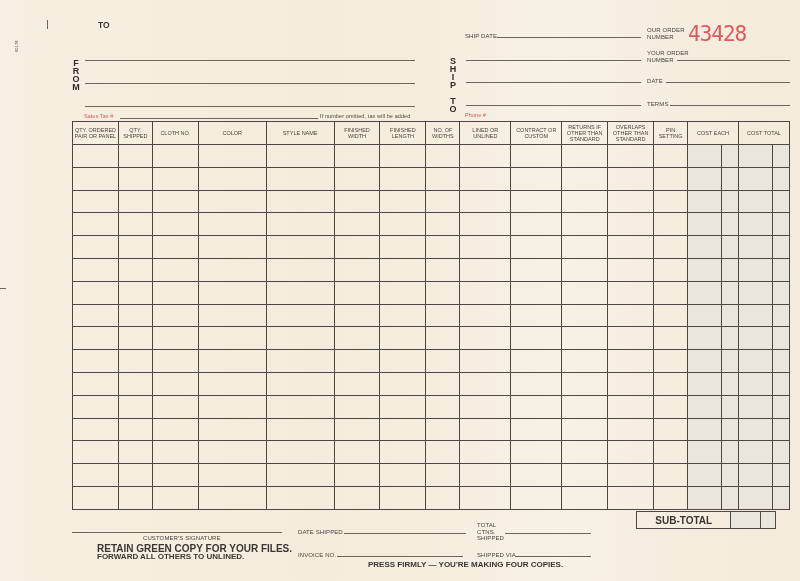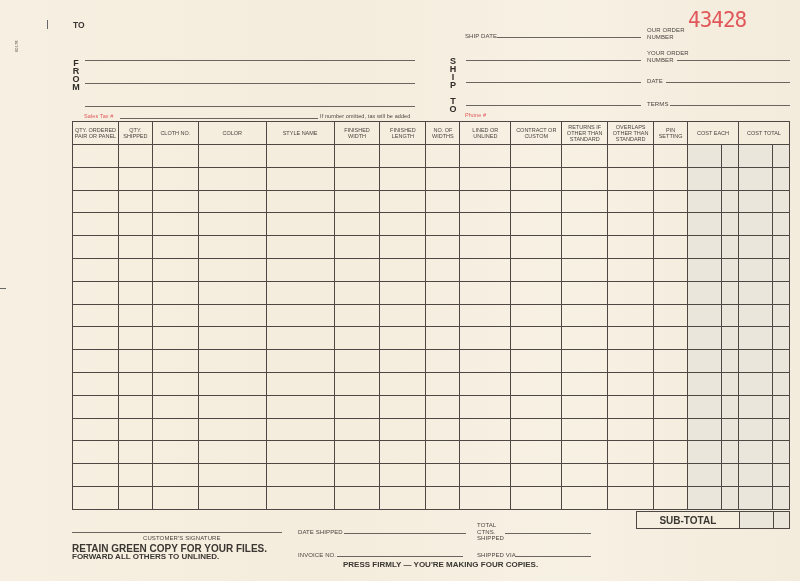--- a/index.html
+++ b/index.html
@@ -6,28 +6,28 @@
   body {
     width:800px; height:581px; overflow:hidden; position:relative;
     background:#f6efe0;
     background-image: linear-gradient(90deg, #f7f0e2 0%, #f4ecdc 40%, #f7f1e4 70%, #f3ebdb 100%);
     font-family:"Liberation Sans", sans-serif; color:#3a3632;
   }
   .abs { position:absolute; }
   .lbl { font-size:6px; text-transform:uppercase; color:#4a4540; line-height:6.5px; letter-spacing:0.1px; }
   .line { position:absolute; border-bottom:1px solid #6b6560; height:0; }
   .red { color:#e0585a; }
-  .big { font-weight:bold; font-size:9px; color:#3a3632; }
+  .big { font-weight:bold; font-size:9px; color:#3a3632;margin-left:25px; }
   .vert { position:absolute; font-weight:bold; font-size:9px; line-height:8px; width:10px; text-align:center; color:#2f2b28; }
   table.grid { position:absolute; left:72px; top:121px; border-collapse:collapse; width:718px; }
   table.grid th, table.grid td { border:1px solid #4d4844; padding:0; }
   table.grid th { height:22px; font-size:5.5px; font-weight:normal; text-transform:uppercase; color:#4a4540; line-height:6px; text-align:center; }
   table.grid td { height:21.8px; }
   table.grid td.shade { background:#ebe6dc; }
-  .totals { position:absolute; left:636px; top:511px; width:154px; border-collapse:collapse; }
+  .totals { position:absolute; left:636px; top:511px; width:140px; border-collapse:collapse; }
   .totals td { border:1px solid #4d4844; height:16px; padding:0; }
   .totals td.tl { width:104px; text-align:center; font-weight:bold; font-size:10px; color:#3a3632; }
   .totals td.shade { background:#ebe6dc; }
 </style>
 </head>
 <body>
 
 <div class="abs" style="left:47px;top:20px;width:1px;height:9px;background:#666;"></div>
 <div class="abs lbl" style="left:14px;top:52px;font-size:4px;transform:rotate(-90deg);transform-origin:left top;">60178</div>
 <div class="abs" style="left:0;top:288px;width:6px;height:1px;background:#666;"></div>
@@ -59,21 +59,21 @@
 </div>
 
 <div class="abs lbl" style="left:465px;top:33px;">SHIP DATE</div>
 <div class="line" style="left:497px;top:37px;width:144px;"></div>
 <div class="line" style="left:466px;top:60px;width:175px;"></div>
 <div class="line" style="left:466px;top:82px;width:175px;"></div>
 <div class="line" style="left:466px;top:105px;width:175px;"></div>
 <div class="abs lbl red" style="left:465px;top:112px;text-transform:none;font-size:5.5px;">Phone #</div>
 
 <div class="abs lbl" style="left:647px;top:27px;width:42px;">OUR ORDER NUMBER</div>
-<div class="abs red" style="left:688px;top:8px;font-family:'DejaVu Sans Mono', monospace;font-size:21px;letter-spacing:-1px;">43428</div>
+<div class="abs red" style="left:688px;top:22px;font-family:'DejaVu Sans Mono', monospace;font-size:21px;letter-spacing:-1px;">43428</div>
 
 <div class="abs lbl" style="left:647px;top:50px;width:42px;">YOUR ORDER NUMBER</div>
 <div class="line" style="left:677px;top:60px;width:113px;"></div>
 
 <div class="abs lbl" style="left:647px;top:78px;">DATE</div>
 <div class="line" style="left:666px;top:82px;width:124px;"></div>
 
 <div class="abs lbl" style="left:647px;top:101px;">TERMS</div>
 <div class="line" style="left:670px;top:105px;width:120px;"></div>
 

